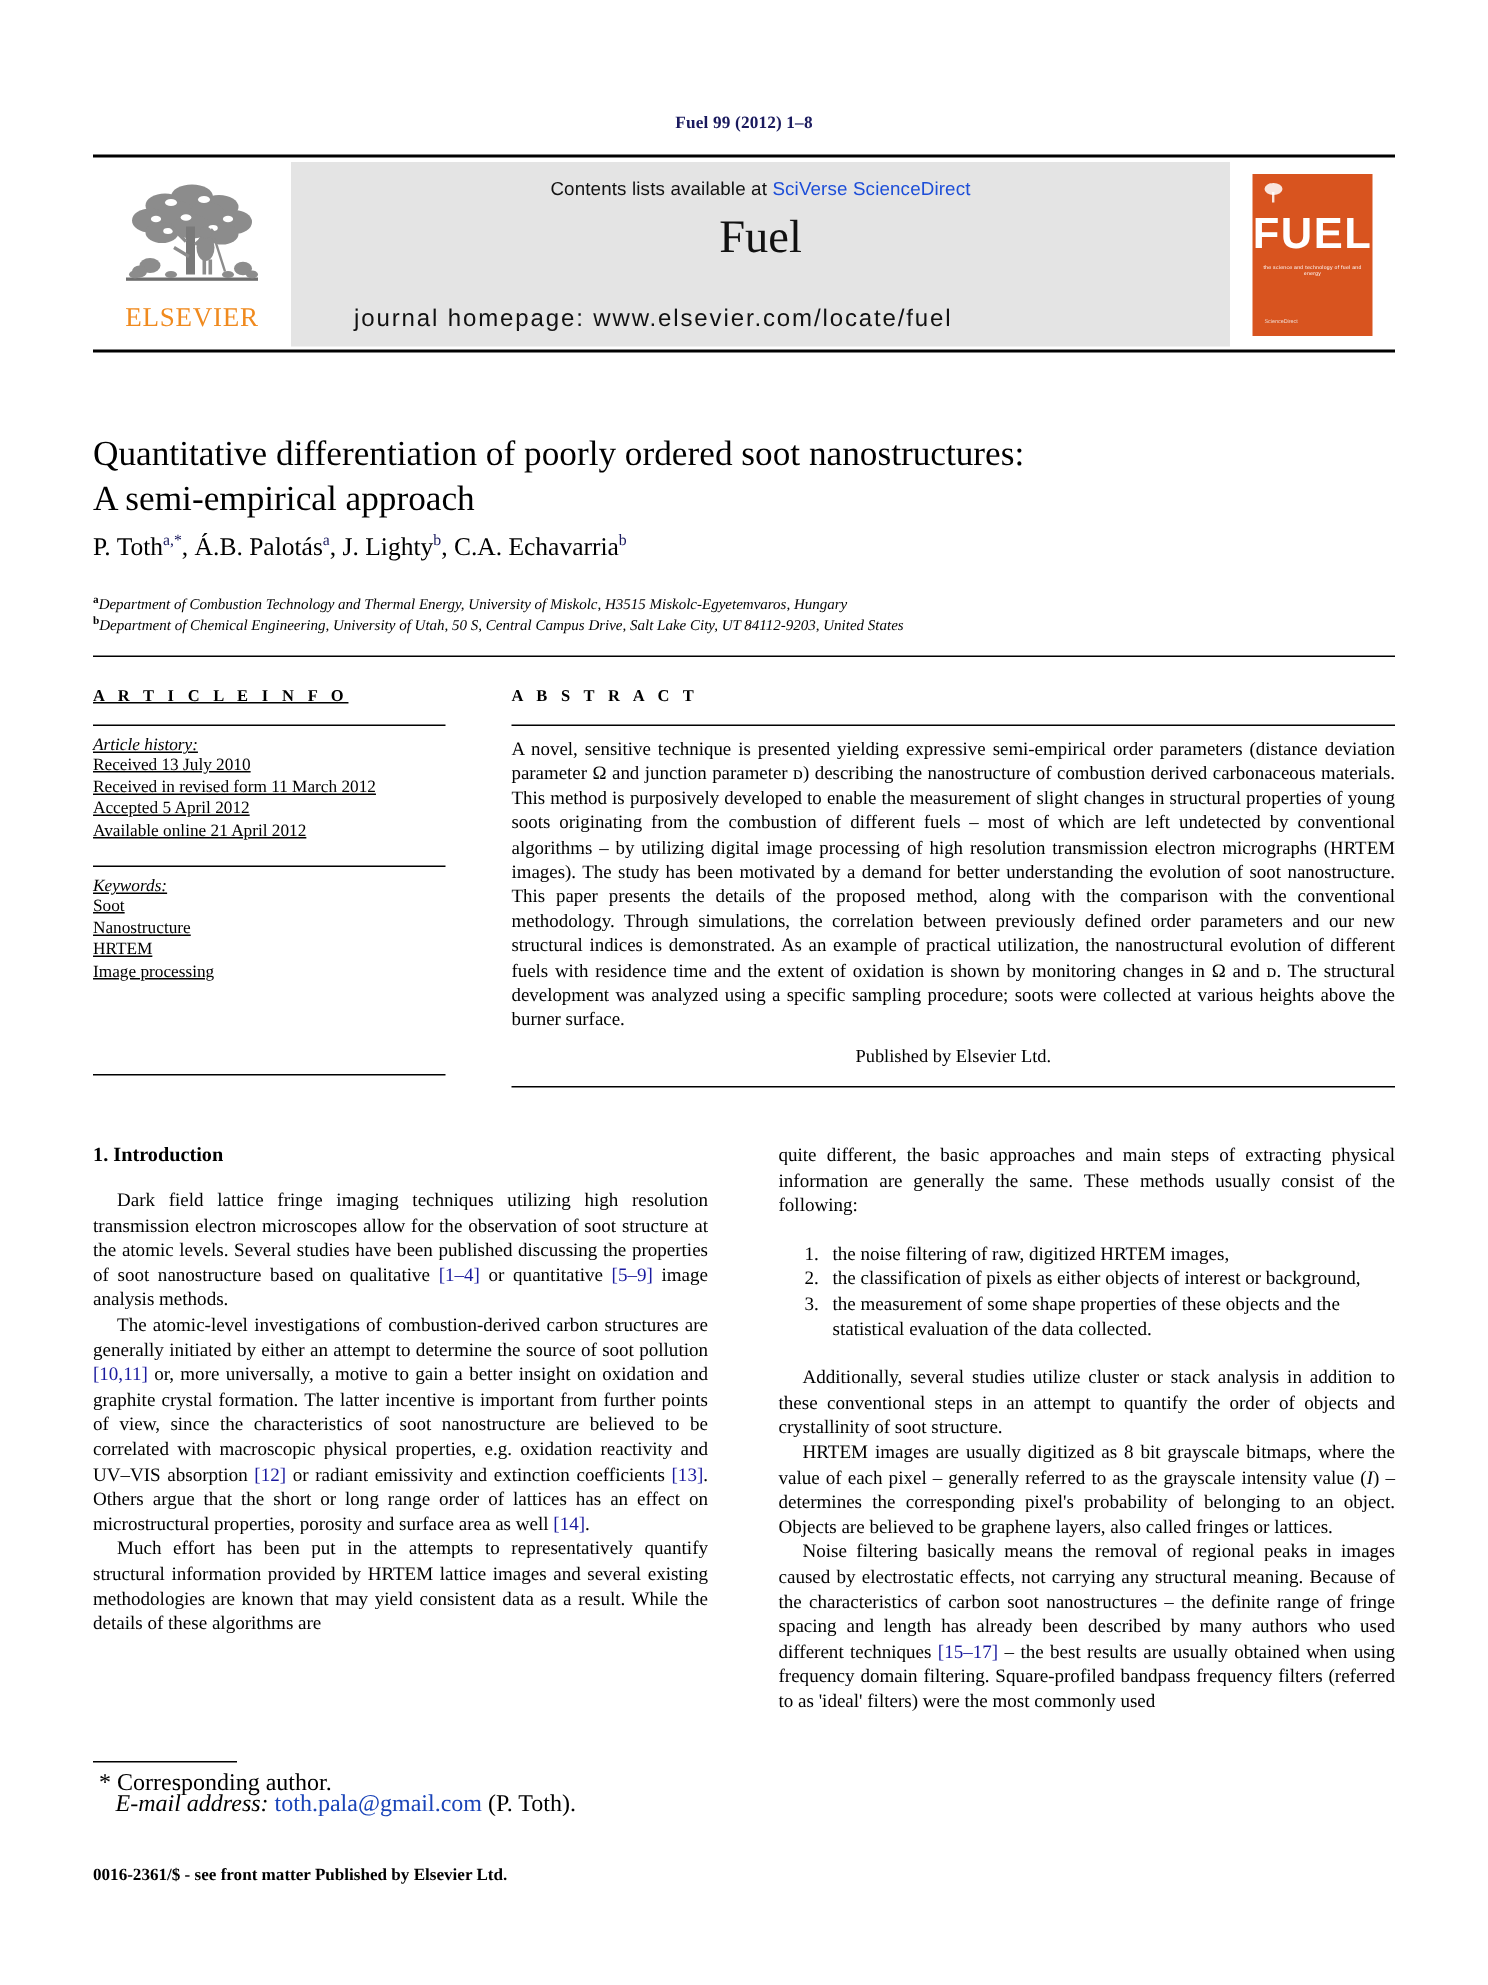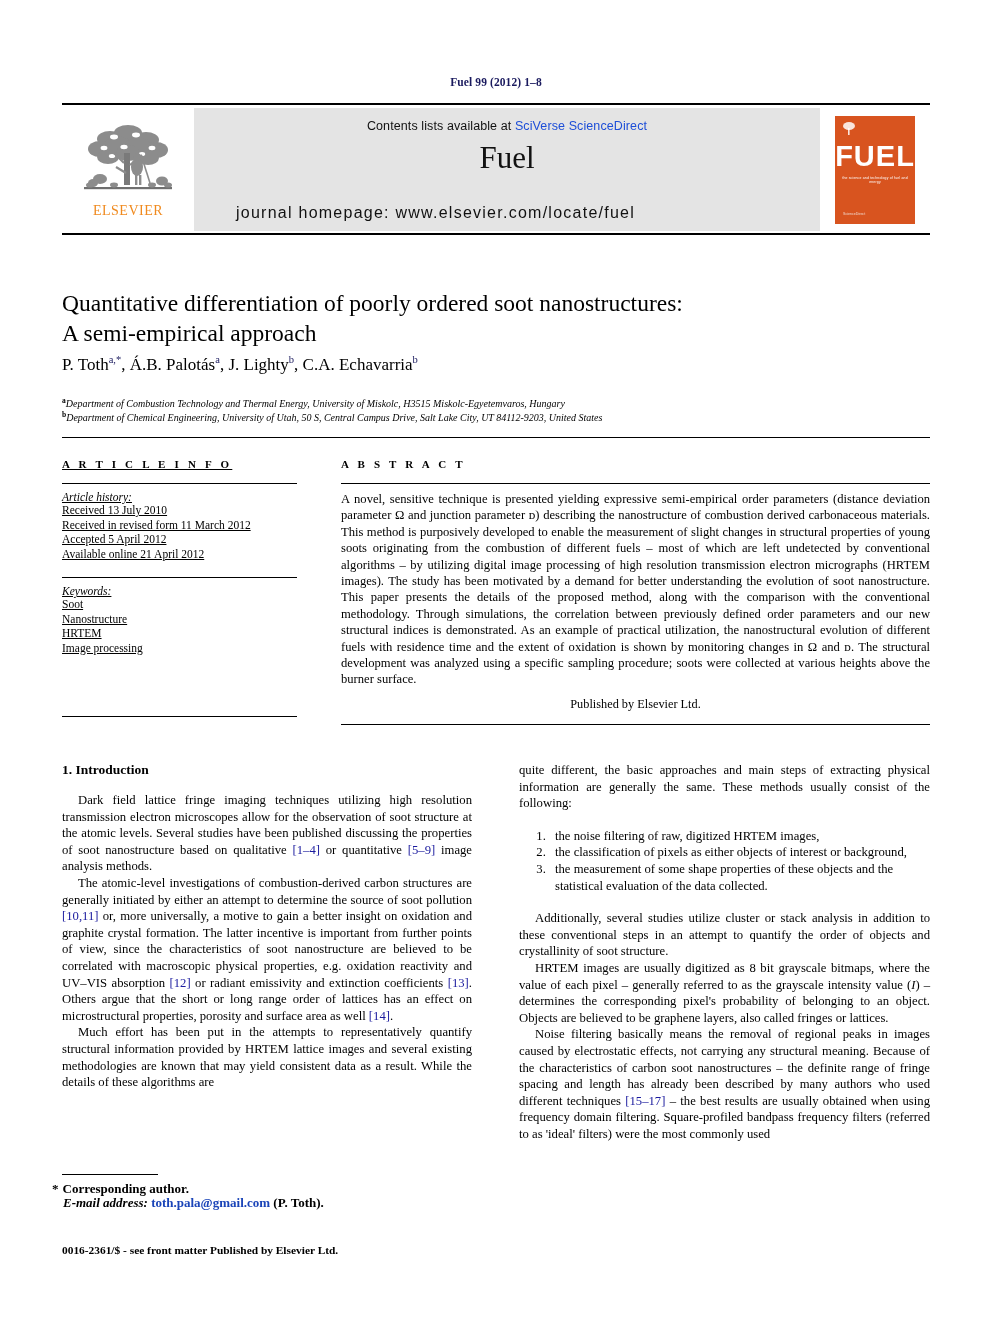--- a/index.html
+++ b/index.html
@@ -58,21 +58,21 @@
     display: flex;
     flex-direction: column;
     align-items: center;
     justify-content: center;
     padding-top: 2px;
     box-sizing: border-box;
   }
   .tree-svg { display:block; }
   .elsevier-word {
     font-family: "Liberation Serif", serif;
-    font-size: 14px;
+    font-size: 18px;
     color: #F08A1E;
     letter-spacing: .5px;
     line-height: 1;
     margin-top: 1px;
   }
   .center-block {
     flex: 1 1 auto;
     background: #e4e4e4;
     margin: 3px 0 3px 0;
     display: flex;
@@ -309,26 +309,25 @@
 
   
   .fn-rule {
     position: absolute;
     left: 62px; top: 1174px;
     width: 96px;
     border-top: 1px solid #000;
   }
   .footnote {
     position: absolute;
-    left: 52px; top: 1182px;
+    left: 66px; top: 1182px;
     width: 410px;
     font-family: "Liberation Serif", serif;
-    font-size: 13px;
+    font-size: 16px;
     line-height: 14px;
-    font-weight: bold;
   }
   .footnote .star { margin-right: 4px; }
   .footnote .em-label { font-style: italic; }
   .mail-link { color: #1a44b8; }
   .issn-block {
     position: absolute;
     left: 62px; top: 1243px;
     width: 470px;
     font-family: "Liberation Serif", serif;
     font-size: 11.4px;

